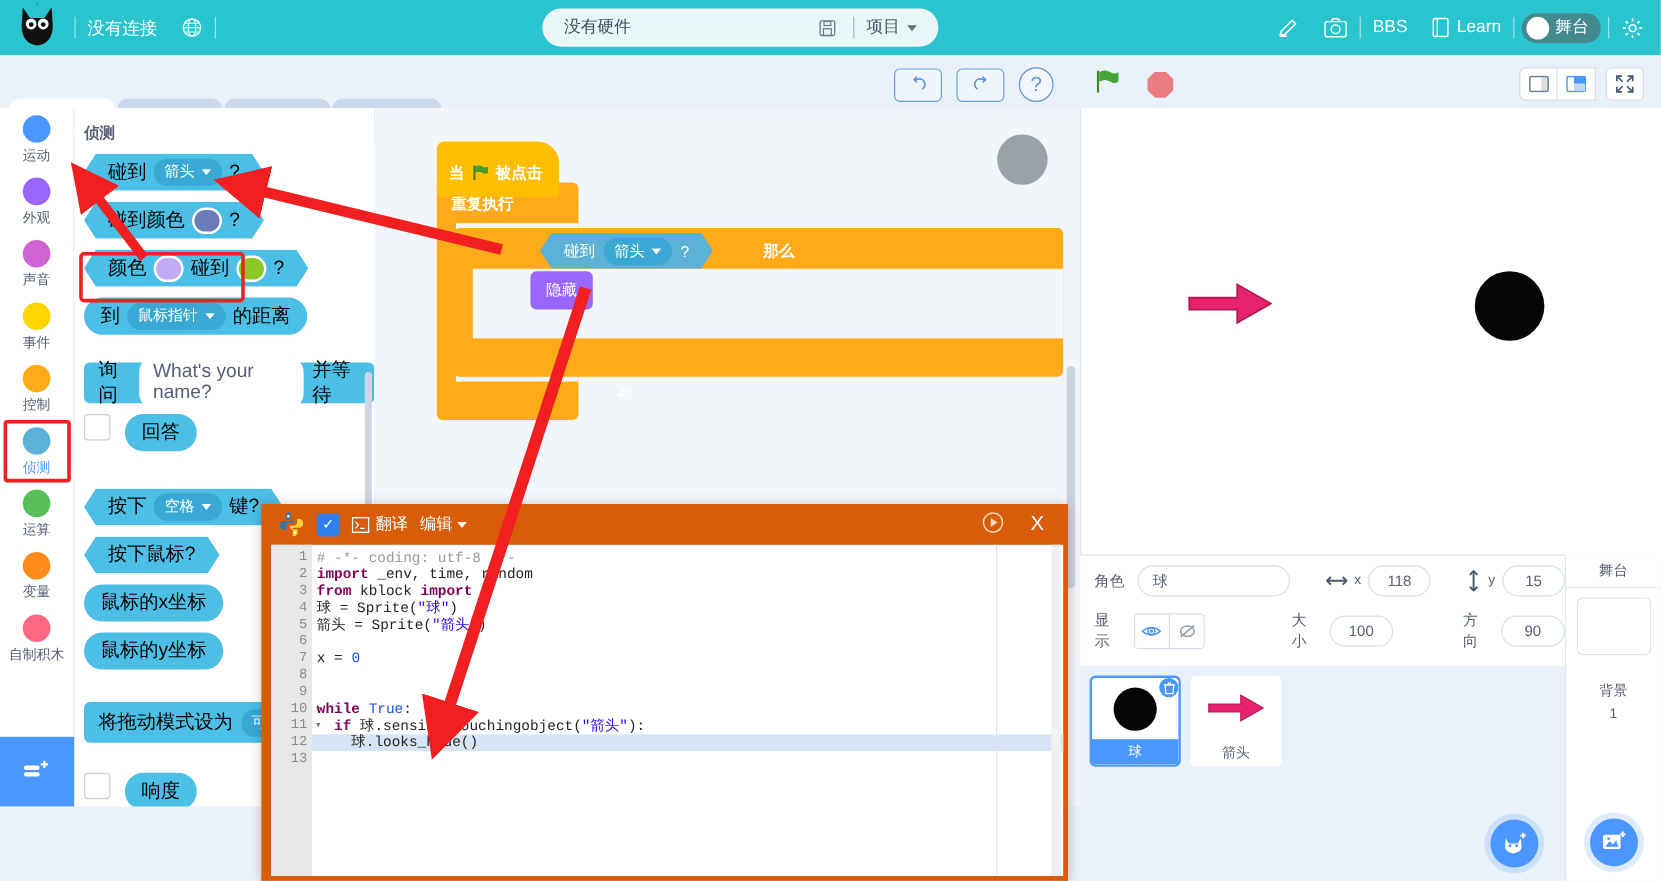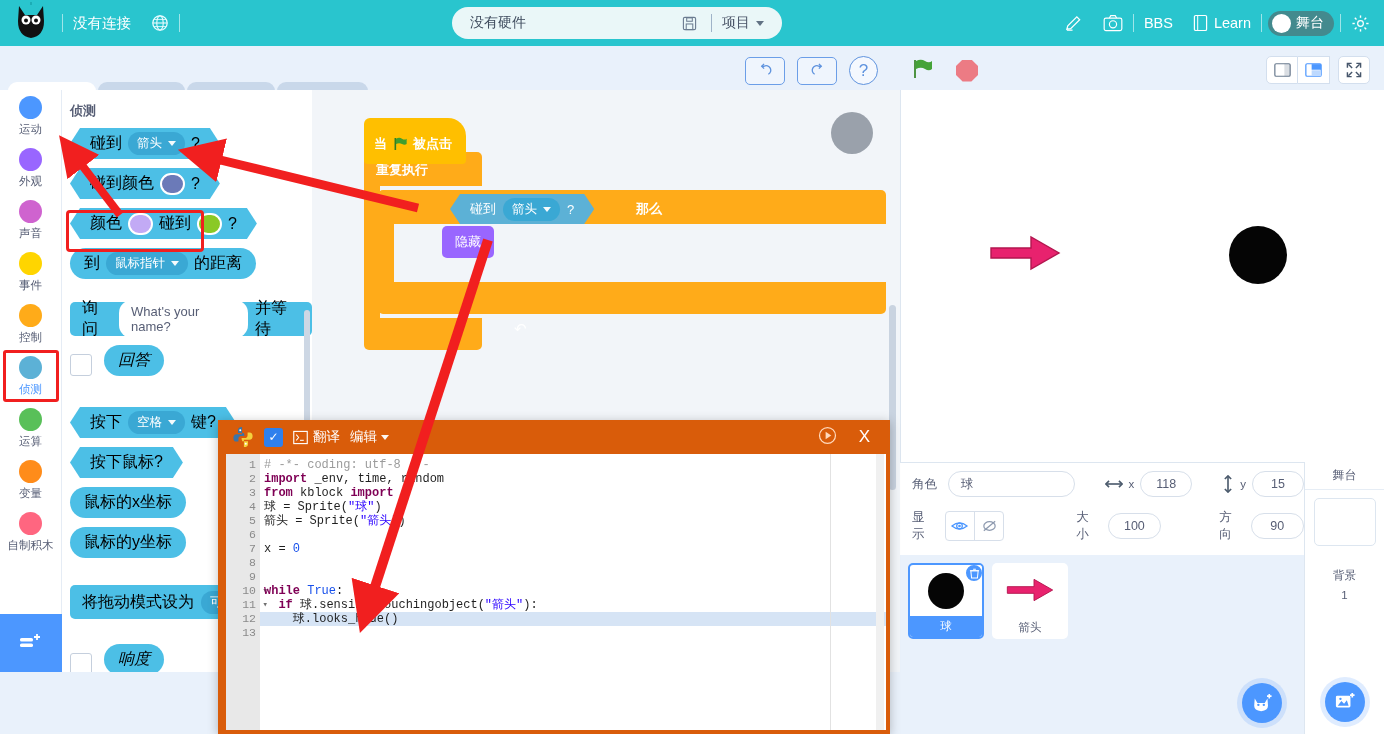--- a/index.html
+++ b/index.html
@@ -117,25 +117,25 @@
     display:inline-flex; align-items:center; gap:7px; height: 34px;
     background: #4cbfe6; border-radius: 5px; padding: 0 12px; margin: 0 0 9px 8px;
   }
   .drop {
     display:inline-flex; align-items:center; gap:6px; background: #3aa8d4;
     border-radius: 13px; padding: 3px 9px; font-size:12.5px; color:#fff;
   }
   .drop .caret { border-top-color:#fff; }
   .inputpill {
     background:#fff; color:#575e75; border-radius:13px; padding: 4px 12px;
-    font-size: 13px;
+    font-size: 16px;
   }
   .colorswatch { width: 25px; height: 22px; border-radius: 12px; border: 2px solid #fff; }
   .whitebox { width: 22px; height: 22px; background:#fff; border:1.5px solid #c5cfdd; border-radius:3px; }
-  .checkrow { display:flex; align-items:flex-end; gap: 12px; margin: 0 0 9px 8px; font-style: italic; }
+  .checkrow { display:flex; align-items:flex-start; gap: 12px; margin: 0 0 9px 8px; }
   .blk-highlight {
     position:absolute; left: 4px; top: 120px; width: 138px; height: 42px;
     border: 3px solid #f11f1f; border-radius: 4px; pointer-events:none;
   }
   .pal-scroll {
     position:absolute; right: 2px; top: 220px; width: 6px; height: 180px;
     background: #cdd7e4; border-radius: 3px;
   }
 
   

